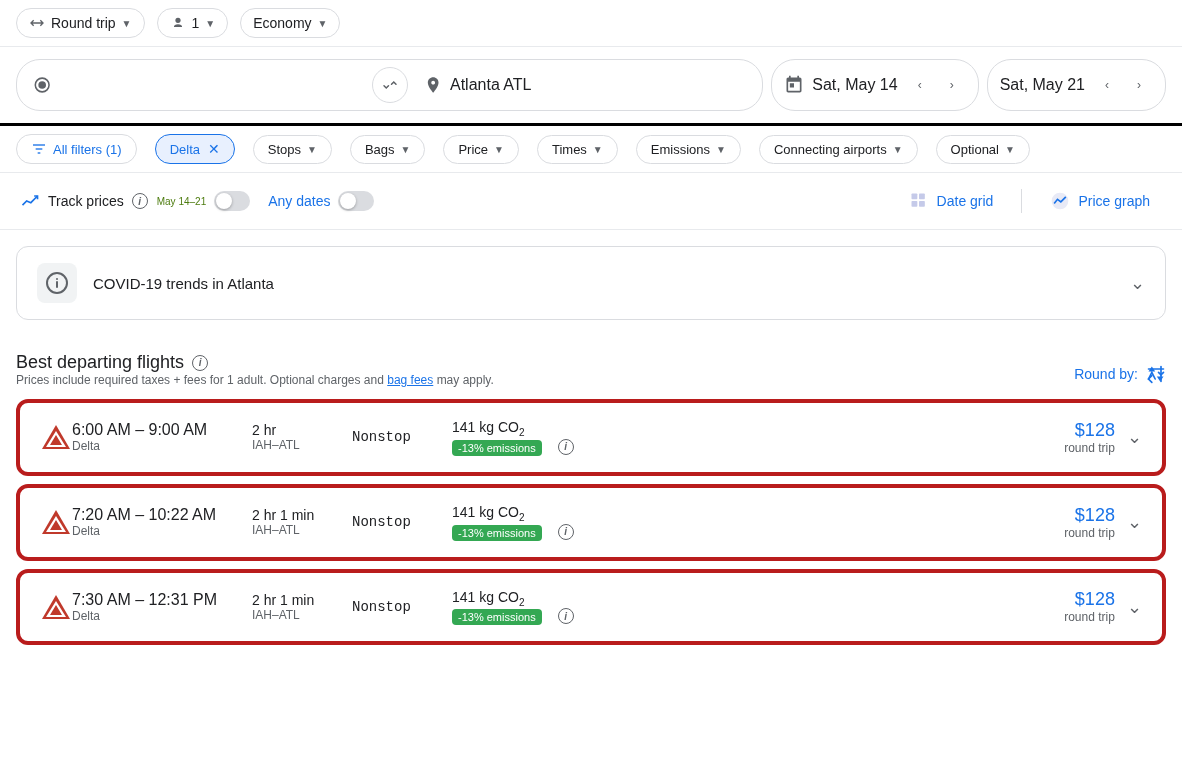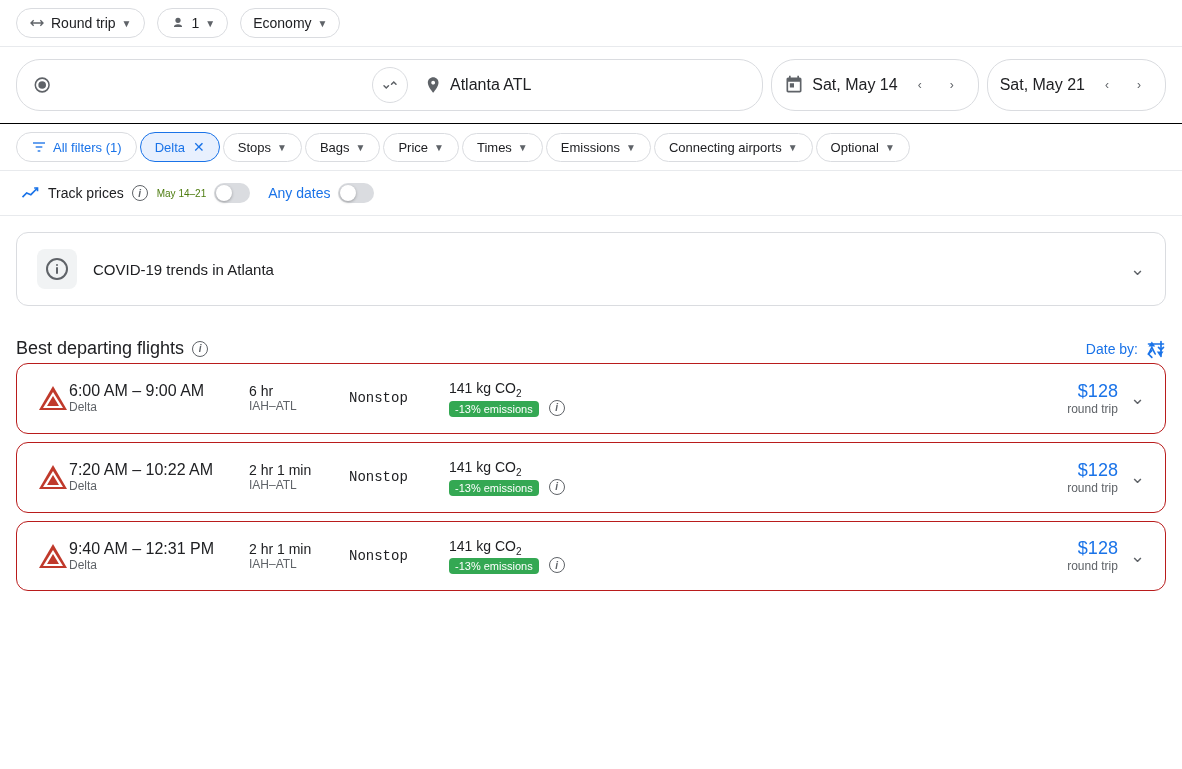--- a/index.html
+++ b/index.html
@@ -14,21 +14,21 @@
       display: flex; align-items: center; gap: 6px;
       padding: 6px 12px; border: 1px solid #dadce0; border-radius: 20px;
       background: #fff; cursor: pointer; font-size: 14px; color: #202124;
     }
     .top-bar-btn svg { width: 16px; height: 16px; }
     .chevron-down { font-size: 10px; color: #5f6368; }
 
     
     .search-bar {
       display: flex; align-items: center; gap: 8px;
-      padding: 12px 16px; border-bottom: 1px solid #000000;
+      padding: 12px 16px; border-bottom: 3px solid #000000;
     }
     .search-inputs {
       display: flex; align-items: center; flex: 1;
       border: 1px solid #dadce0; border-radius: 24px; overflow: hidden;
       height: 52px;
     }
     .search-input-field {
       display: flex; align-items: center; gap: 8px;
       padding: 0 16px; flex: 1; height: 100%;
       border: none; outline: none; font-size: 16px; background: transparent;
@@ -52,21 +52,21 @@
     }
     .date-nav { display: flex; gap: 4px; }
     .date-nav-btn {
       width: 28px; height: 28px; border-radius: 50%; border: none;
       background: transparent; cursor: pointer; display: flex; align-items: center; justify-content: center;
       color: #5f6368; font-size: 12px;
     }
 
     
     .filter-bar {
-      display: flex; align-items: center; gap: 3px;
+      display: flex; align-items: center; gap: 18px;
       padding: 8px 16px; border-bottom: 1px solid #e8eaed; flex-wrap: wrap;
     }
     .filter-btn {
       display: flex; align-items: center; gap: 6px;
       padding: 6px 14px; border: 1px solid #dadce0; border-radius: 20px;
       background: #fff; cursor: pointer; font-size: 13px; color: #202124;
     }
     .filter-btn.active {
       background: #e8f0fe; border-color: #1a73e8; color: #1a73e8;
     }
@@ -128,39 +128,39 @@
     
     .best-section { padding: 0 16px; }
     .best-header { display: flex; align-items: center; justify-content: space-between; padding: 16px 0 4px 0; }
     .best-title { font-size: 18px; font-weight: 500; display: flex; align-items: center; gap: 8px; }
     .best-subtitle { font-size: 12px; color: #5f6368; margin-bottom: 8px; }
     .best-subtitle a { color: #1a73e8; text-decoration: underline; cursor: pointer; }
     .sort-by { display: flex; align-items: center; gap: 8px; color: #1a73e8; font-size: 14px; cursor: pointer; }
 
     
     .flight-card {
-      border: 1px solid #b91c1c; border-radius: 12px; margin-bottom: 8px;
+      border: 4px solid #b91c1c; border-radius: 12px; margin-bottom: 8px;
       display: flex; align-items: center; padding: 16px 20px;
       cursor: pointer; transition: box-shadow 0.2s;
     }
     
     .delta-logo {
       width: 32px; height: 32px;
     }
     .flight-time { min-width: 180px; }
     .flight-time-range { font-size: 16px; font-weight: 500; }
     .flight-airline { font-size: 12px; color: #5f6368; }
     .flight-duration { min-width: 100px; }
     .flight-dur-time { font-size: 14px; }
     .flight-route { font-size: 12px; color: #5f6368; }
     .flight-stops { min-width: 100px; font-size: 14px; font-family: Liberation Mono, monospace; }
     .flight-emissions { min-width: 160px; }
     .emissions-main { font-size: 14px; }
     .emissions-sub { font-size: 11px; color: #fff; background: #34a853; padding: 2px 6px; border-radius: 4px; display: inline-block; margin-top: 2px; }
-    .emissions-info { display: inline-flex; align-items: center; gap: 6px; }
+    .emissions-info { display: inline-flex; align-items: center; gap: 12px; }
     .co2-sub { font-size: 10px; vertical-align: sub; }
     .flight-price { margin-left: auto; text-align: right; min-width: 100px; }
     .price-amount { font-size: 18px; color: #1a73e8; font-weight: 500; }
     .price-label { font-size: 12px; color: #5f6368; }
     .expand-arrow { margin-left: 12px; color: #5f6368; font-size: 18px; }
   </style>
 </head>
 <body>
 
 <div class="top-bar">
@@ -282,20 +282,39 @@
     </svg>
     <span class="track-label">Track prices</span>
     <span class="info-icon">i</span>
     <span class="track-date">May 14–21</span>
     <div class="toggle"></div>
   </div>
   <div class="any-dates">
     <span>Any dates</span>
     <div class="toggle"></div>
   </div>
+  <div class="track-right">
+    <div class="track-right-btn">
+      <svg viewBox="0 0 24 24" fill="#1a73e8" width="20" height="20">
+        <rect x="3" y="3" width="7" height="7" rx="1" fill="#c5cae9"></rect>
+        <rect x="12" y="3" width="7" height="7" rx="1" fill="#c5cae9"></rect>
+        <rect x="3" y="12" width="7" height="7" rx="1" fill="#c5cae9"></rect>
+        <rect x="12" y="12" width="7" height="7" rx="1" fill="#c5cae9"></rect>
+      </svg>
+      <span>Date grid</span>
+    </div>
+    <div class="divider-v"></div>
+    <div class="track-right-btn">
+      <svg viewBox="0 0 24 24" fill="none" stroke="#1a73e8" stroke-width="2" width="20" height="20">
+        <circle cx="12" cy="12" r="10" fill="#e8eaf6" stroke="none"></circle>
+        <polyline points="5,15 9,10 13,13 19,7" stroke="#1a73e8" stroke-width="2" fill="none"></polyline>
+      </svg>
+      <span>Price graph</span>
+    </div>
+  </div>
 </div>
 
 <div class="covid-banner">
   <div class="covid-left">
     <div class="covid-icon">
       <svg viewBox="0 0 24 24" fill="#5f6368" width="24" height="24">
         <circle cx="12" cy="12" r="10" fill="none" stroke="#5f6368" stroke-width="2"></circle>
         <line x1="12" y1="8" x2="12" y2="8" stroke="#5f6368" stroke-width="2" stroke-linecap="round"></line>
         <line x1="12" y1="11" x2="12" y2="16" stroke="#5f6368" stroke-width="2" stroke-linecap="round"></line>
       </svg>
@@ -305,44 +324,49 @@
   <span class="expand-icon">⌄</span>
 </div>
 
 <div class="best-section">
   <div class="best-header">
     <div>
       <h2 class="best-title">
         <span>Best departing flights</span>
         <span class="info-icon">i</span>
       </h2>
+      <p class="best-subtitle">
+        <span>Prices include required taxes + fees for 1 adult. Optional charges and</span>
+        <a>bag fees</a>
+        <span>may apply.</span>
+      </p>
     </div>
     <div class="sort-by">
-      <span>Date by:</span>
+      <span>Round by:</span>
       <svg viewBox="0 0 24 24" fill="#1a73e8" width="20" height="20">
         <path d="M3 18l4-8 4 8M3 6h18M15 10l3 3 3-3" fill="none" stroke="#1a73e8" stroke-width="2" stroke-linecap="round"></path>
         <path d="M7 14l-4 4 4 4M18 3v18" fill="none" stroke="#1a73e8" stroke-width="2" stroke-linecap="round"></path>
         <polygon points="7,3 3,9 11,9" fill="#1a73e8"></polygon>
         <polygon points="17,21 13,15 21,15" fill="#1a73e8"></polygon>
       </svg>
     </div>
   </div>
 
   <div class="flight-card">
     <svg class="delta-logo" viewBox="0 0 32 32">
       <polygon points="16,4 30,28 2,28" fill="#c0392b"></polygon>
       <polygon points="16,10 26,26 6,26" fill="white"></polygon>
       <polygon points="16,14 22,24 10,24" fill="#c0392b"></polygon>
     </svg>
     <div class="flight-time">
       <div class="flight-time-range">6:00 AM – 9:00 AM</div>
       <div class="flight-airline">Delta</div>
     </div>
     <div class="flight-duration">
-      <div class="flight-dur-time">6 hr</div>
+      <div class="flight-dur-time">2 hr</div>
       <div class="flight-route">IAH–ATL</div>
     </div>
     <div class="flight-stops">Nonstop</div>
     <div class="flight-emissions">
       <div class="emissions-main">141 kg CO<span class="co2-sub">2</span></div>
       <div class="emissions-info">
         <span class="emissions-sub">-13% emissions</span>
         <span class="info-icon" style="margin-left:4px;">i</span>
       </div>
     </div>
@@ -382,21 +406,21 @@
     <span class="expand-arrow">⌄</span>
   </div>
 
   <div class="flight-card">
     <svg class="delta-logo" viewBox="0 0 32 32">
       <polygon points="16,4 30,28 2,28" fill="#c0392b"></polygon>
       <polygon points="16,10 26,26 6,26" fill="white"></polygon>
       <polygon points="16,14 22,24 10,24" fill="#c0392b"></polygon>
     </svg>
     <div class="flight-time">
-      <div class="flight-time-range">9:40 AM – 12:31 PM</div>
+      <div class="flight-time-range">7:30 AM – 12:31 PM</div>
       <div class="flight-airline">Delta</div>
     </div>
     <div class="flight-duration">
       <div class="flight-dur-time">2 hr 1 min</div>
       <div class="flight-route">IAH–ATL</div>
     </div>
     <div class="flight-stops">Nonstop</div>
     <div class="flight-emissions">
       <div class="emissions-main">141 kg CO<span class="co2-sub">2</span></div>
       <div class="emissions-info">

